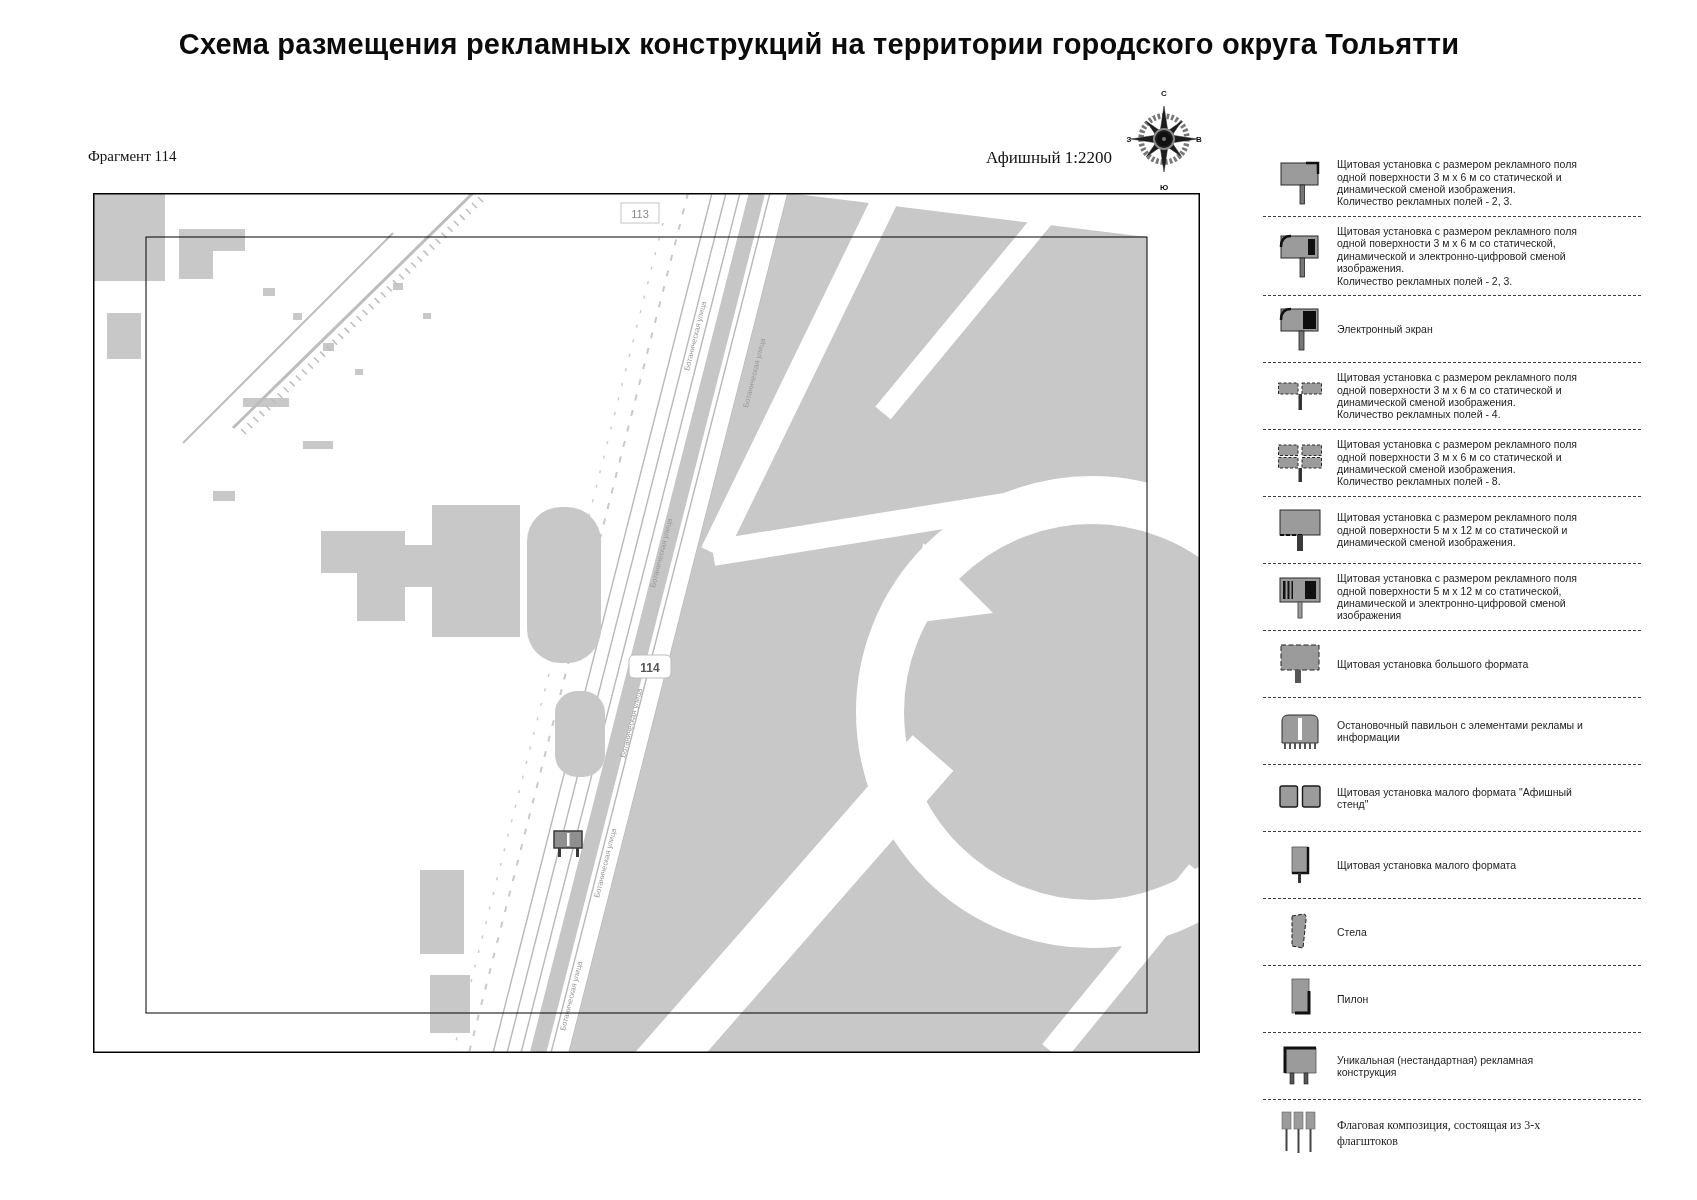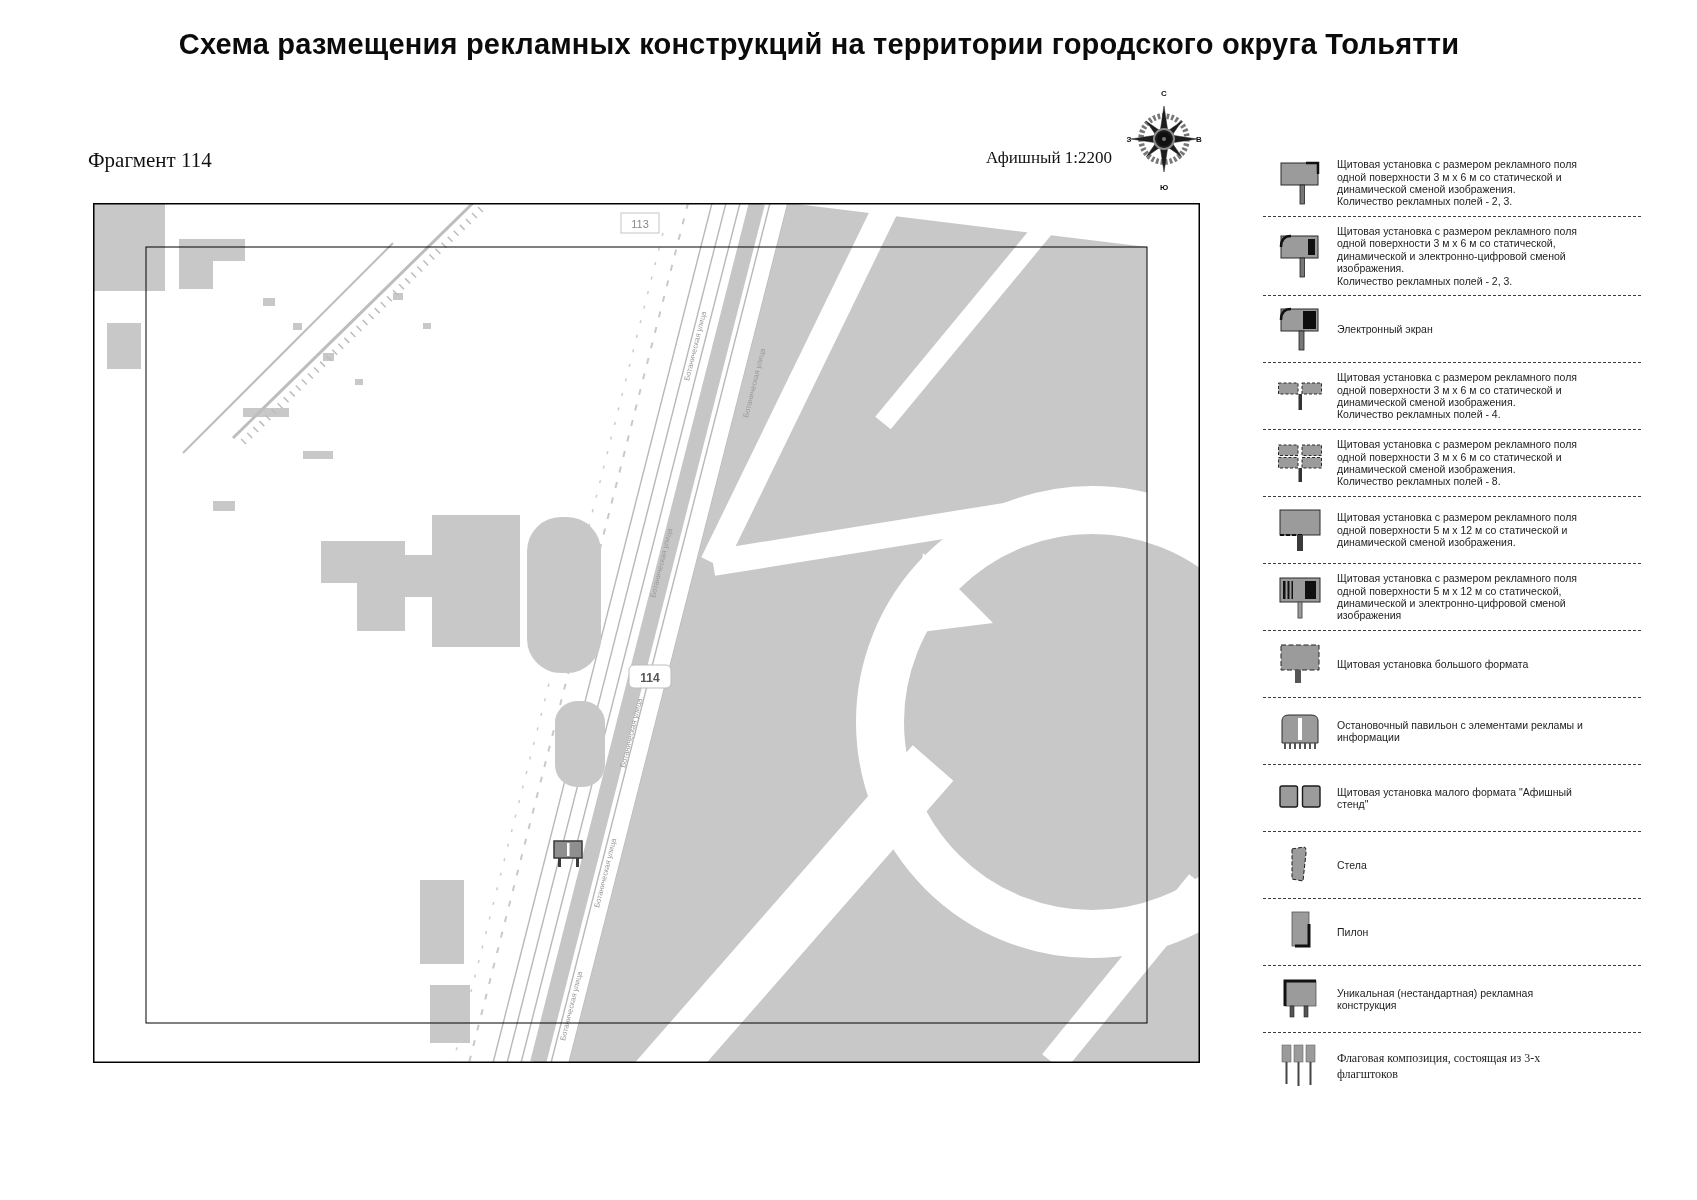--- a/index.html
+++ b/index.html
@@ -4,25 +4,25 @@
 <style>
   * { margin:0; padding:0; box-sizing:border-box; }
   html,body { background:#fff; }
   body { width:1697px; height:1200px; position:relative; overflow:hidden;
          font-family:"Liberation Sans", sans-serif; color:#111; }
 
   .page-title { position:absolute; top:28px; left:0; width:1630px; text-align:center;
                 font-size:29px; font-weight:bold; letter-spacing:0.2px; color:#0b0b0b;padding-left:8px; }
 
   .fragment-label { position:absolute; left:88px; top:148px;
-                    font-family:"Liberation Serif", serif; font-size:21px; color:#111; }
+                    font-family:"Liberation Serif", serif; font-size:15px; color:#111; }
   .scale-label { position:absolute; left:930px; top:148px; width:182px; text-align:right;
                  font-family:"Liberation Serif", serif; font-size:17px; color:#111; }
 
-  .map-wrap { position:absolute; left:93px; top:203px; width:1107px; height:860px; }
+  .map-wrap { position:absolute; left:93px; top:193px; width:1107px; height:860px; }
   .compass { position:absolute; left:1126px; top:86px; width:76px; height:106px; }
   .compass text { font-family:"Liberation Sans", sans-serif; font-size:8px; font-weight:bold; fill:#111; }
 
   .legend { position:absolute; left:1263px; top:150px; width:378px; }
   .lrow { display:flex; align-items:center; min-height:46px; padding:8px 0;
           border-bottom:1px dashed #3c3c3c; }
   .lrow:last-child { border-bottom:none; }
   .licon { width:74px; flex:0 0 74px; display:flex; justify-content:flex-start; padding-left:14px; }
   .ltext { width:268px; font-size:10.5px; line-height:1.18; color:#1d1d1d; white-space:pre-line; }
   .ltext.serif { font-family:"Liberation Serif", serif; font-size:12px; line-height:1.35; }
@@ -294,20 +294,30 @@
     <span class="licon">
       <svg width="46" height="50" viewBox="0 0 46 50">
         <rect x="3" y="13" width="17.5" height="21" rx="2" fill="#9b9b9b" stroke="#1c1c1c" stroke-width="1.4"></rect>
         <rect x="25.5" y="13" width="17.5" height="21" rx="2" fill="#9b9b9b" stroke="#1c1c1c" stroke-width="1.4"></rect>
       </svg>
       </span>
     <span class="ltext">Щитовая установка малого формата "Афишный
 стенд"</span>
   </div>
 
+  <div class="lrow">
+    <span class="licon">
+      <svg width="46" height="50" viewBox="0 0 46 50">
+        <rect x="15" y="7" width="16" height="26" fill="#9b9b9b" stroke="#555" stroke-width="0.8"></rect>
+        <path d="M31 7 v26 h-16" fill="none" stroke="#111" stroke-width="2.5"></path>
+        <rect x="21" y="33" width="3" height="10" fill="#333"></rect>
+      </svg>
+      </span>
+    <span class="ltext">Щитовая установка малого формата</span>
+  </div>
 
   <div class="lrow">
     <span class="licon">
       <svg width="46" height="50" viewBox="0 0 46 50">
         <path d="M15 9 L27 7 Q29.5 7 29 13 L26 41 L15 39 Z" fill="#9b9b9b" stroke="#1c1c1c" stroke-dasharray="4,2"></path>
       </svg>
       </span>
     <span class="ltext">Стела</span>
   </div>
 

